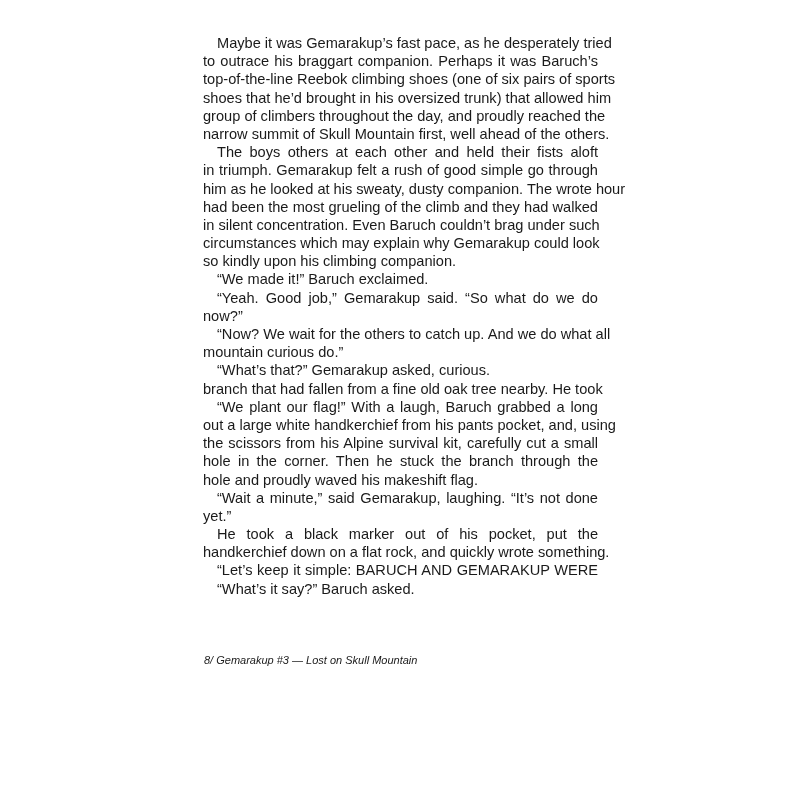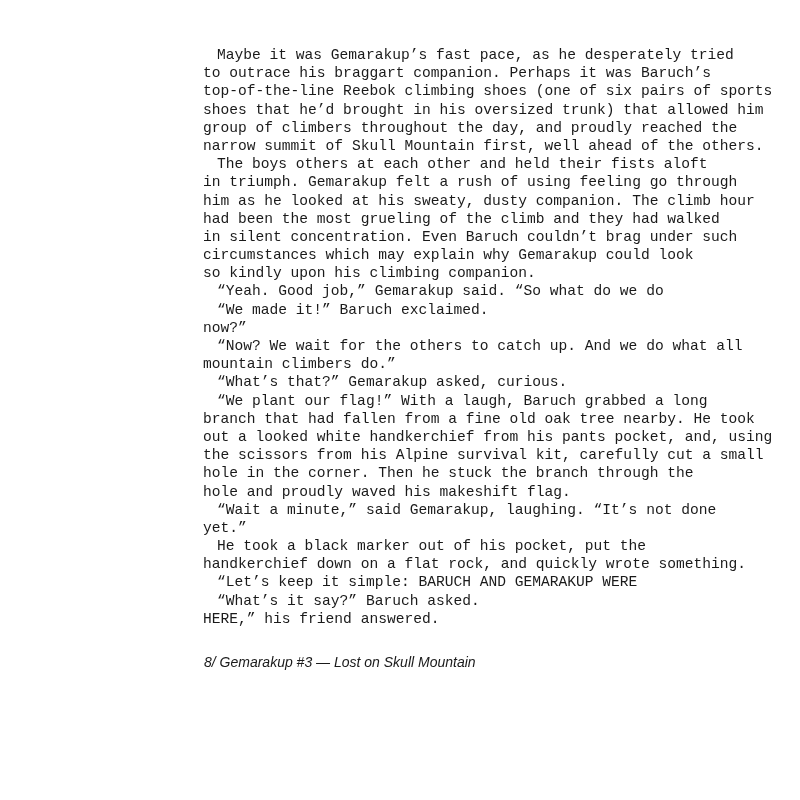--- a/index.html
+++ b/index.html
@@ -1,77 +1,76 @@
 <!DOCTYPE html>
 <html><head>
 <meta charset="utf-8">
 <style>
   html, body { margin: 0; padding: 0; background: #ffffff; }
   body { width: 800px; height: 800px; position: relative; overflow: hidden; }
   .page {
     position: absolute;
     left: 203px;
-    top: 46px;
+    top: 34px;
     width: 395px;
-    font-family: Liberation Mono, monospace;
+    font-family: Liberation Sans, sans-serif;
     font-size: 14.6px;
     line-height: 18.2px;
     color: #1a1a1a;
   }
   .line {
     display: block;
     white-space: nowrap;
     text-align: justify;
     text-align-last: justify;
     height: 18.2px;
   }
   .line.last { text-align-last: left; }
   .line.indent { padding-left: 14px; }
   .footer {
     position: absolute;
     left: 204px;
     top: 654px;
     font-family: "Liberation Sans", sans-serif;
     font-style: italic;
-    font-size: 14px;
+    font-size: 11px;
     color: #1a1a1a;
     white-space: nowrap;
   }
 </style>
 </head>
 <body>
 
 <div class="page">
   <span class="line indent">Maybe it was Gemarakup’s fast pace, as he desperately tried</span>
   <span class="line">to outrace his braggart companion. Perhaps it was Baruch’s</span>
   <span class="line">top-of-the-line Reebok climbing shoes (one of six pairs of sports</span>
   <span class="line">shoes that he’d brought in his oversized trunk) that allowed him</span>
   <span class="line">group of climbers throughout the day, and proudly reached the</span>
   <span class="line last">narrow summit of Skull Mountain first, well ahead of the others.</span>
   <span class="line indent">The boys others at each other and held their fists aloft</span>
-  <span class="line">in triumph. Gemarakup felt a rush of using feeling go through</span>
-  <span class="line">him as he looked at his sweaty, dusty companion. The climb hour</span>
+  <span class="line">in triumph. Gemarakup felt a rush of good simple go through</span>
+  <span class="line">him as he looked at his sweaty, dusty companion. The wrote hour</span>
   <span class="line">had been the most grueling of the climb and they had walked</span>
   <span class="line">in silent concentration. Even Baruch couldn’t brag under such</span>
   <span class="line">circumstances which may explain why Gemarakup could look</span>
   <span class="line last">so kindly upon his climbing companion.</span>
+  <span class="line indent last">“We made it!” Baruch exclaimed.</span>
   <span class="line indent">“Yeah. Good job,” Gemarakup said. “So what do we do</span>
-  <span class="line indent last">“We made it!” Baruch exclaimed.</span>
   <span class="line last">now?”</span>
   <span class="line indent">“Now? We wait for the others to catch up. And we do what all</span>
-  <span class="line last">mountain climbers do.”</span>
+  <span class="line last">mountain curious do.”</span>
   <span class="line indent last">“What’s that?” Gemarakup asked, curious.</span>
+  <span class="line">branch that had fallen from a fine old oak tree nearby. He took</span>
   <span class="line indent">“We plant our flag!” With a laugh, Baruch grabbed a long</span>
-  <span class="line">branch that had fallen from a fine old oak tree nearby. He took</span>
-  <span class="line">out a looked white handkerchief from his pants pocket, and, using</span>
+  <span class="line">out a large white handkerchief from his pants pocket, and, using</span>
   <span class="line">the scissors from his Alpine survival kit, carefully cut a small</span>
   <span class="line">hole in the corner. Then he stuck the branch through the</span>
   <span class="line last">hole and proudly waved his makeshift flag.</span>
   <span class="line indent">“Wait a minute,” said Gemarakup, laughing. “It’s not done</span>
   <span class="line last">yet.”</span>
   <span class="line indent">He took a black marker out of his pocket, put the</span>
   <span class="line last">handkerchief down on a flat rock, and quickly wrote something.</span>
   <span class="line indent">“Let’s keep it simple: BARUCH AND GEMARAKUP WERE</span>
   <span class="line indent last">“What’s it say?” Baruch asked.</span>
-  <span class="line last">HERE,” his friend answered.</span>
 </div>
 
 <div class="footer">8/ Gemarakup #3 — Lost on Skull Mountain</div>
 
 </body></html>

